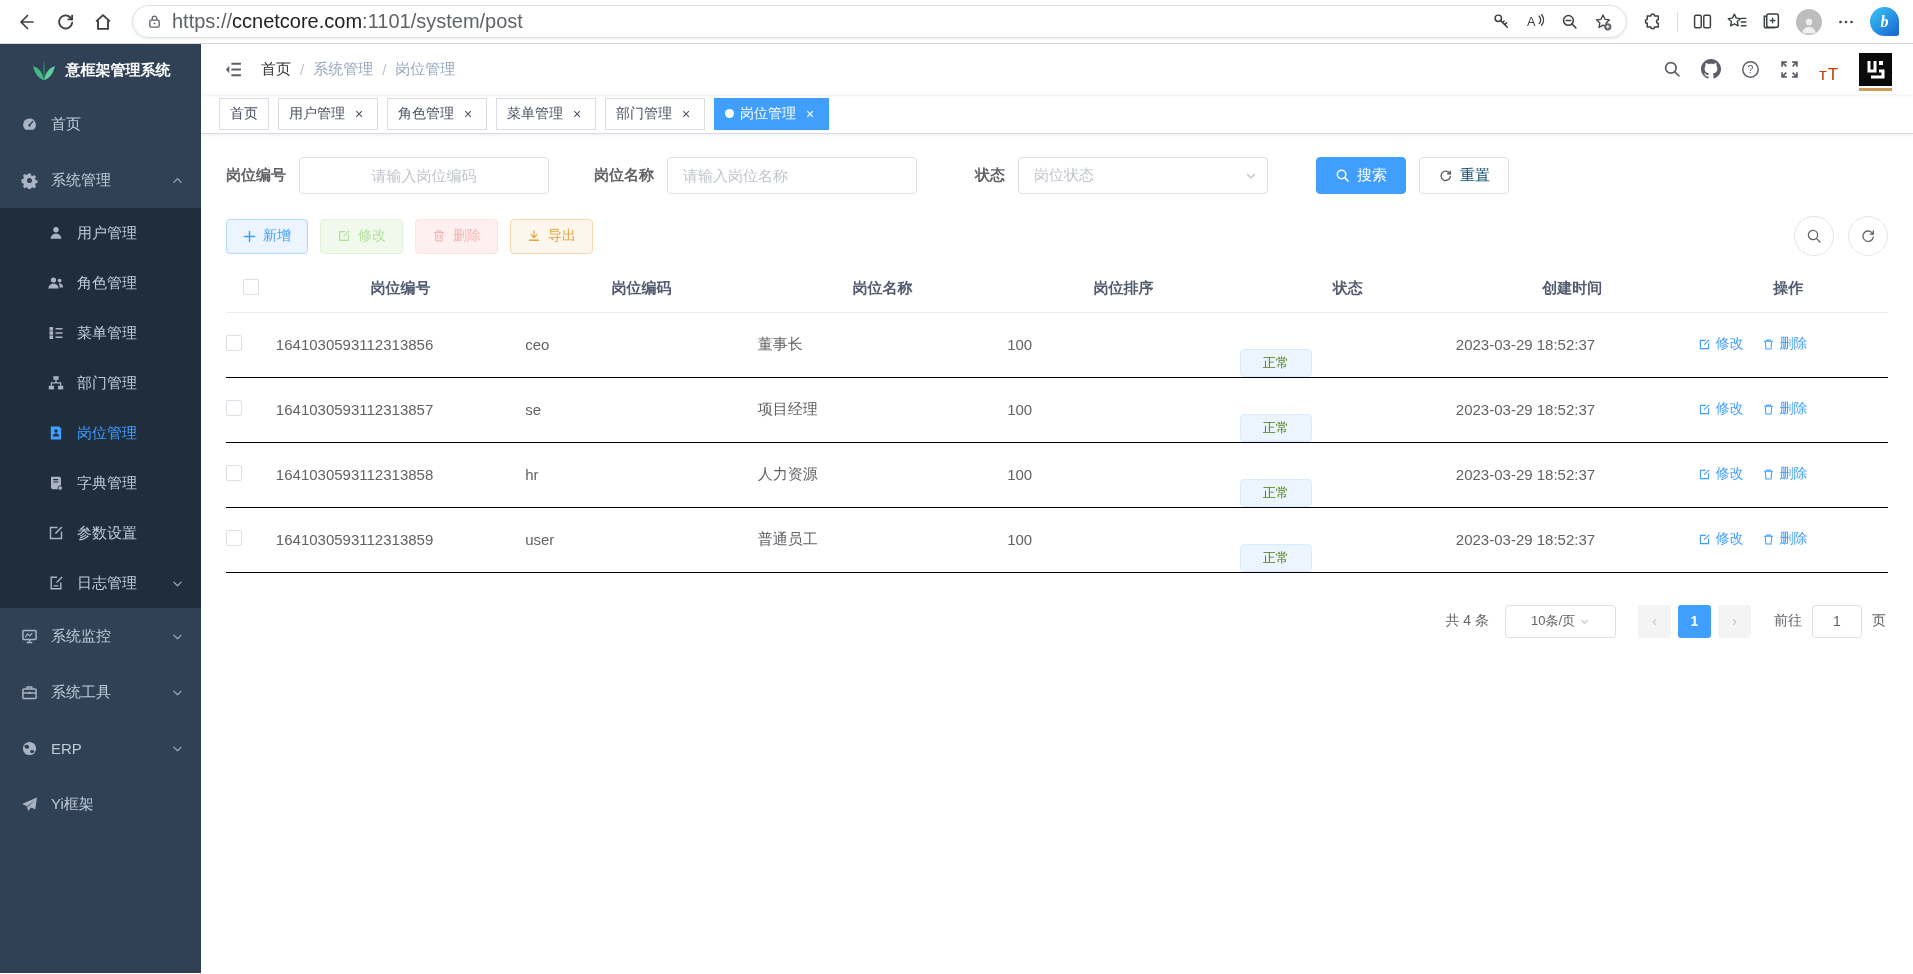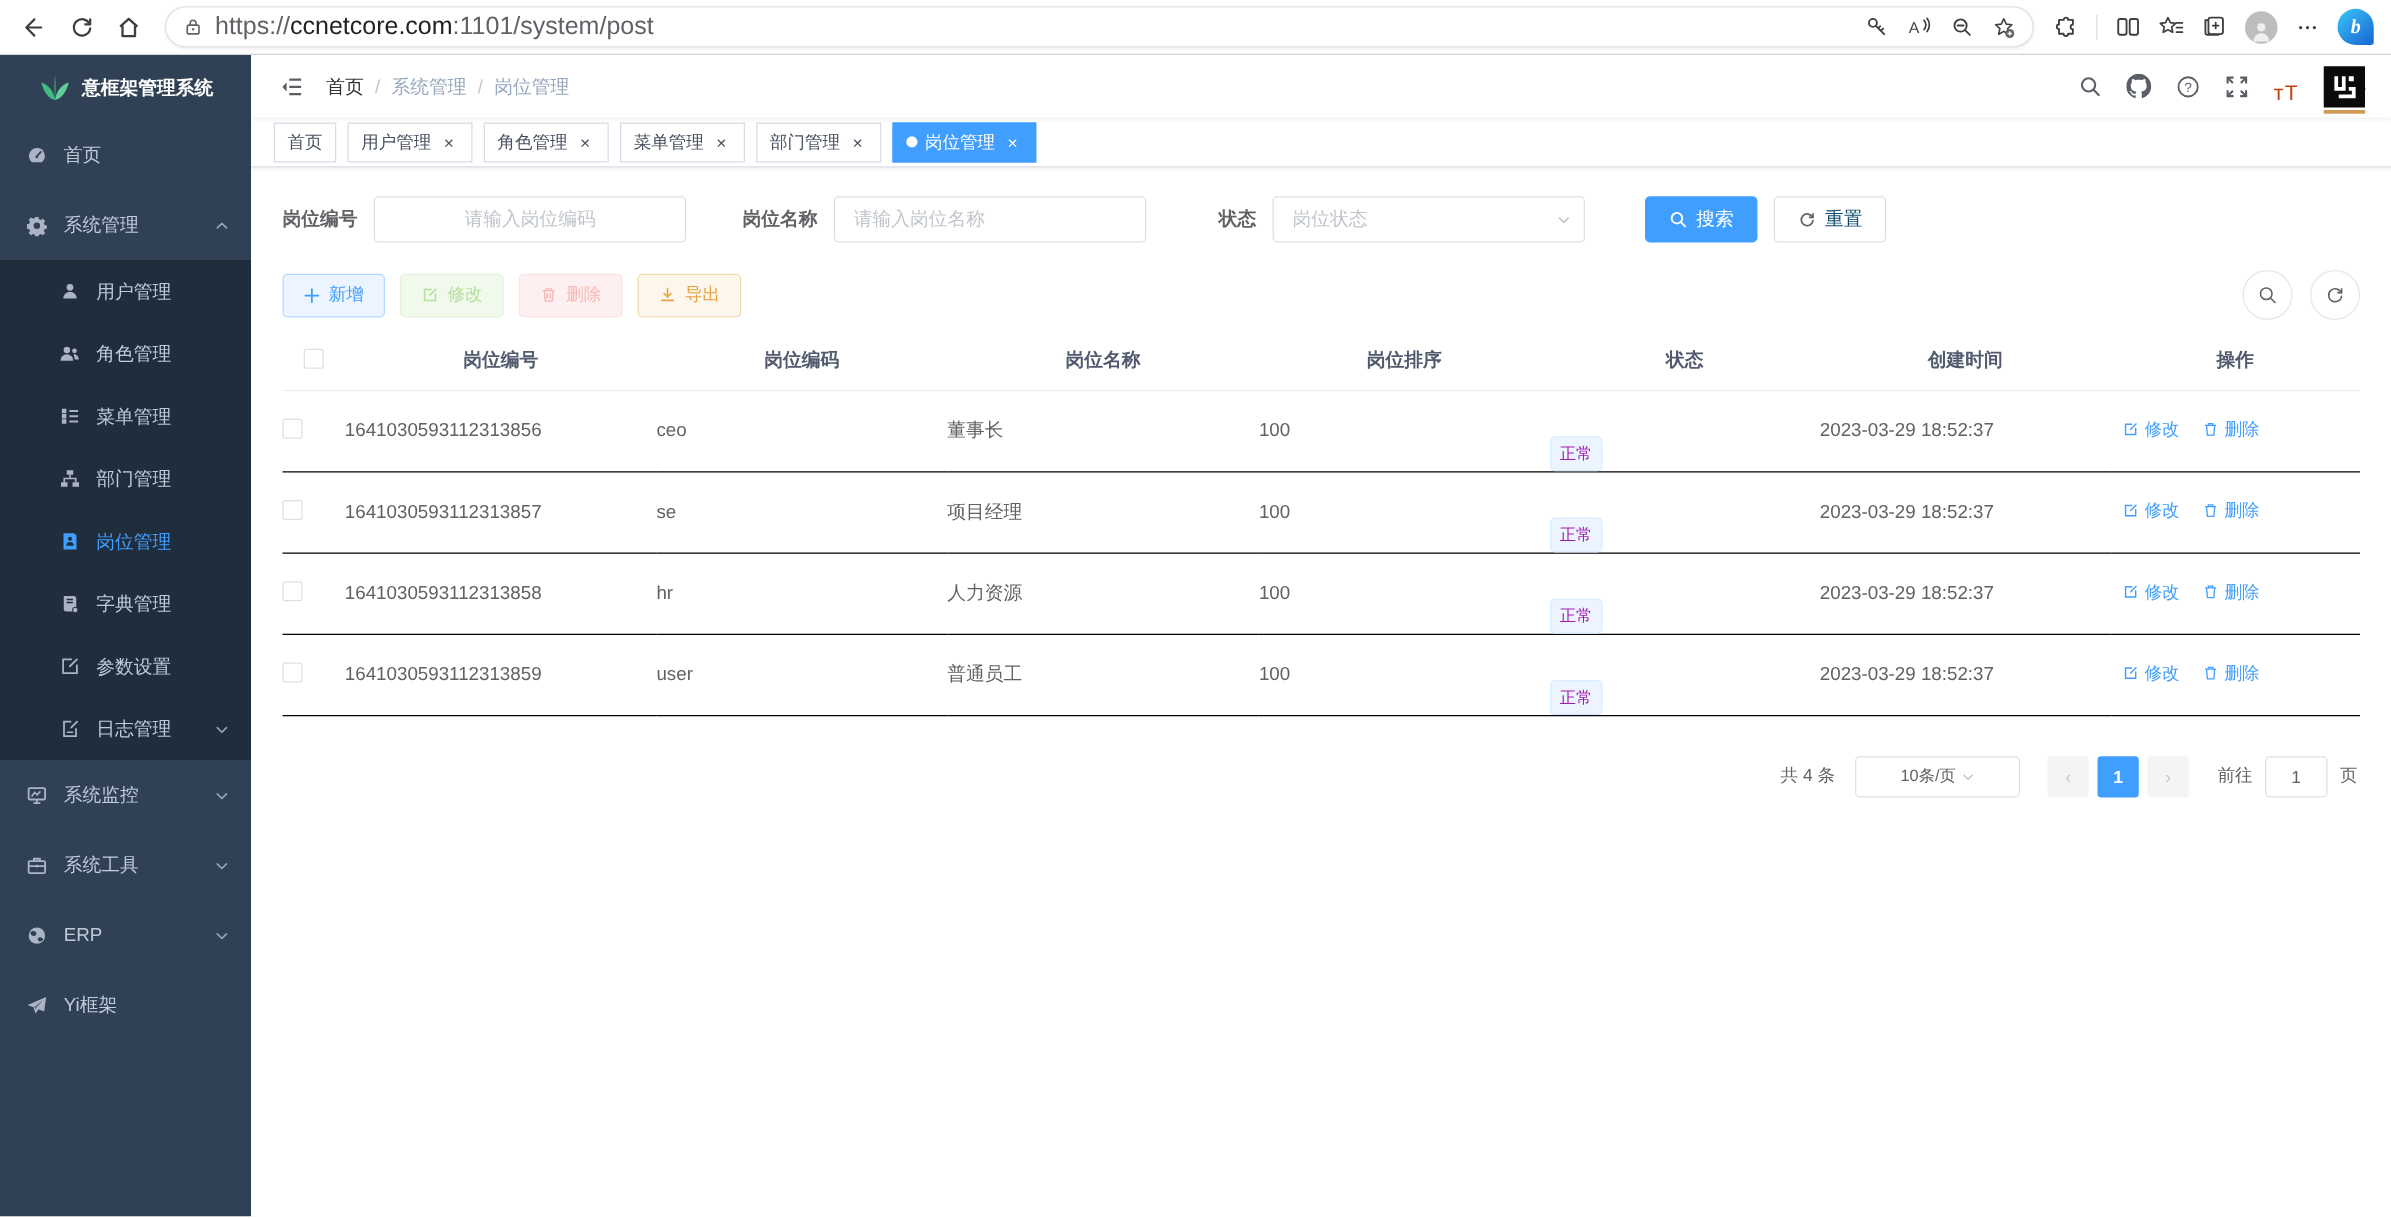--- a/index.html
+++ b/index.html
@@ -91,28 +91,28 @@
   .tbtn-del { background:#fef0f0; border-color:#fde2e2; color:#f9b4b4; cursor:not-allowed; }
   .tbtn-exp { background:#fdf6ec; border-color:#f5dab1; color:#e6a23c; }
   .toolbar-right { margin-left:auto; display:flex; gap:14px; }
   .circ-btn { width:40px; height:40px; border-radius:50%; border:1px solid #e2e6f0; background:#fff;
     display:flex; align-items:center; justify-content:center; color:#5f6368; cursor:pointer; }
 
   table.grid { width:100%; border-collapse:collapse; margin-top:8px; }
   .grid th { height:46px; font-size:15px; color:#515a6e; font-weight:bold; border-bottom:1px solid #ebeef5; text-align:center; }
   .grid td { height:49px; font-size:15px; color:#606266; border-bottom:1px solid #000000; text-align:left; }
   .checkbox { width:16px; height:16px; border:1px solid #dcdfe6; border-radius:2px; background:#fff; display:inline-block; cursor:pointer; }
-  .status-tag { display:inline-block; height:28px; line-height:26px; padding:0 7px; background:#ecf5ff;
-    border:1px solid #d9ecff; border-radius:4px; color:#a21caf; font-size:13px;margin-top:36px; }
+  .status-tag { display:inline-block; height:28px; line-height:26px; padding:0 22px; background:#ecf5ff;
+    border:1px solid #d9ecff; border-radius:4px; color:#4d7c0f; font-size:13px;margin-top:36px; }
   .act-link { color:#409eff; font-size:14px; display:inline-flex; align-items:center; gap:5px; margin:0 9px; cursor:pointer; text-decoration:none; }
 
   .pagination { display:flex; align-items:center; justify-content:flex-end; margin-top:32px; padding-right:2px;
     font-size:14px; color:#606266; }
   .pg-total { margin-right:16px; }
-  .pg-size { width:132px; height:33px; border:1px solid #dcdfe6; border-radius:4px; display:flex; align-items:center;
+  .pg-size { width:111px; height:33px; border:1px solid #dcdfe6; border-radius:4px; display:flex; align-items:center;
     justify-content:center; gap:4px; color:#606266; font-size:13px; cursor:pointer; margin-right:22px; }
   .pg-btn { width:33px; height:33px; border-radius:3px; background:#f4f4f5; color:#c0c4cc; display:flex;
     align-items:center; justify-content:center; font-size:14px; cursor:pointer; margin-right:7px; }
   .pg-page { width:33px; height:33px; border-radius:3px; background:#409eff; color:#fff; display:flex;
     align-items:center; justify-content:center; font-size:14px; font-weight:bold; cursor:pointer; margin-right:7px; }
   .pg-goto { margin-left:16px; margin-right:10px; }
   .pg-input { width:50px; height:33px; border:1px solid #dcdfe6; border-radius:4px; text-align:center;
     font-size:14px; color:#606266; outline:none; font-family:inherit; margin-right:10px; }
   svg { display:block; }
 </style>

